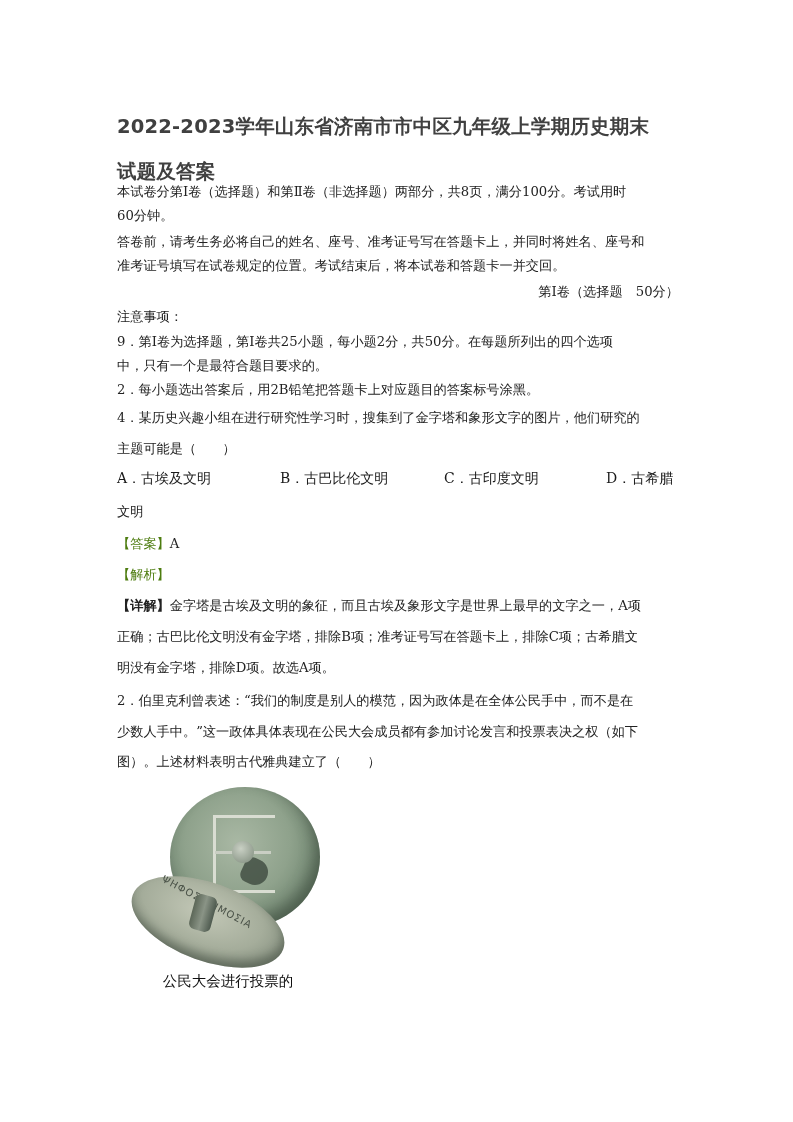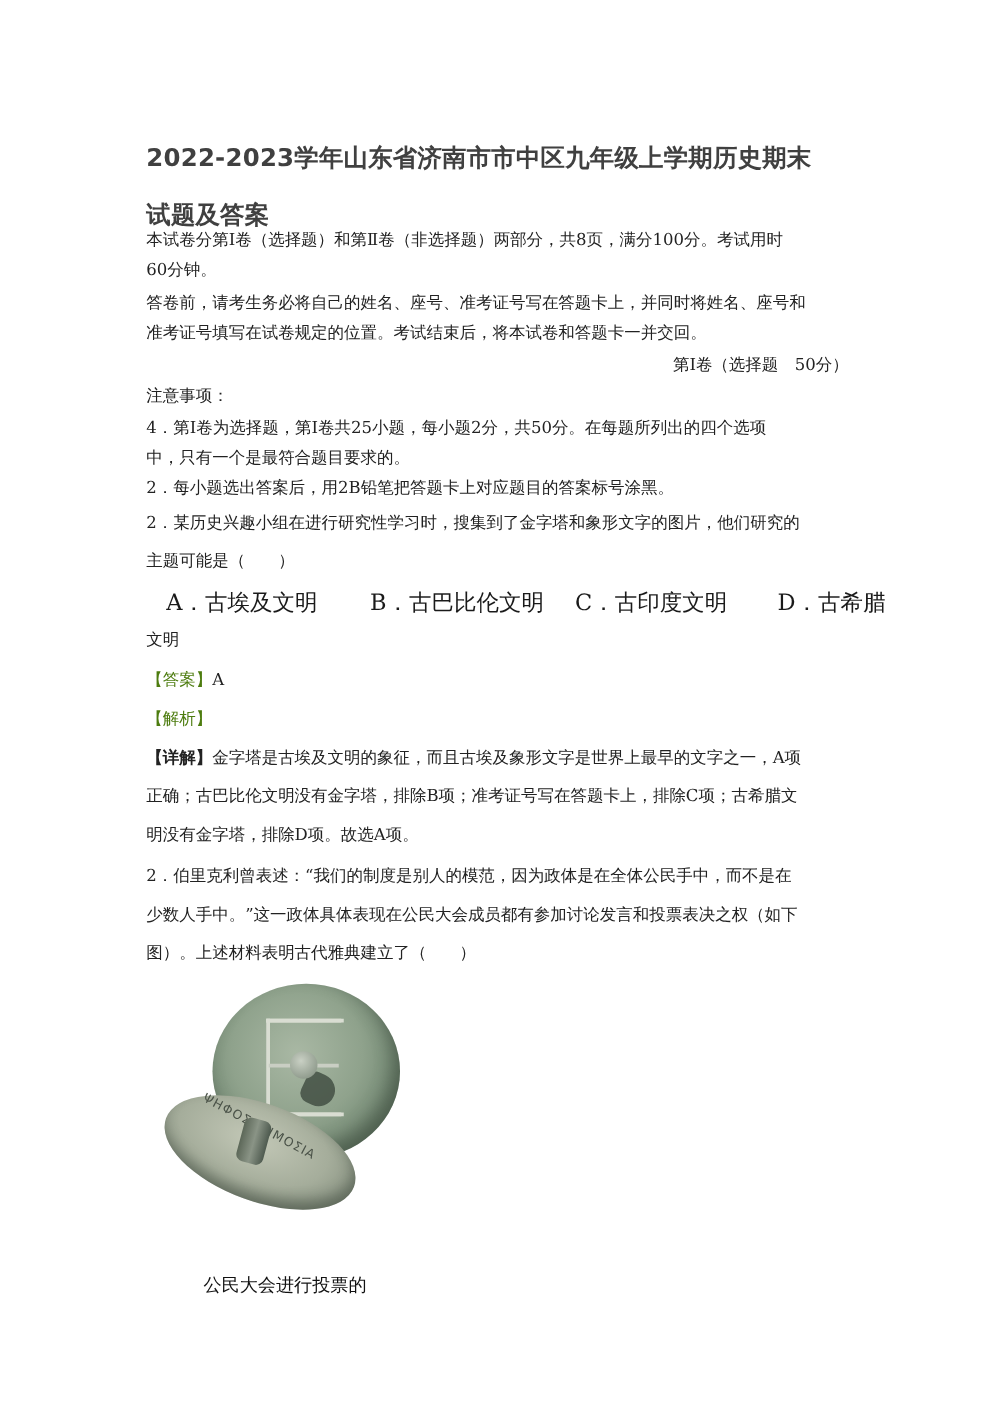--- a/index.html
+++ b/index.html
@@ -5,63 +5,63 @@
   html, body { margin: 0; padding: 0; background: #ffffff; }
   body { width: 793px; height: 1122px; position: relative; overflow: hidden;
          font-family: "DejaVu Serif", "Liberation Serif", serif; color: #1a1a1a; }
   .title { position: absolute; left: 117px; top: 104px; width: 570px;
            font-family: "DejaVu Sans", "Liberation Sans", sans-serif; font-weight: bold;
            font-size: 19.5px; line-height: 45px; letter-spacing: 0.2px; color: #404040; }
   .p { position: absolute; left: 117px; width: 562px; font-size: 13.2px; color: #222; white-space: nowrap; }
   .center { text-align: right; }
   .blue { color: #4d7c0f; }
   .bold { font-weight: bold; text-align: right; }
-  .opts { position: absolute; left: 117px; width: 562px; font-size: 18px; top: 470px; height: 20px; margin-left: 16px; }
+  .opts { position: absolute; left: 117px; width: 562px; font-size: 14px; top: 470px; height: 20px; }
   .opts span { position: absolute; top: 0; white-space: nowrap; }
   .figure { position: absolute; left: 128px; top: 783px; width: 200px; height: 235px; }
   .coin-big { position: absolute; left: 42px; top: 4px; width: 150px; height: 140px; border-radius: 50%;
      background: radial-gradient(ellipse at 45% 40%, #a9b8a4 0%, #8fa28c 45%, #6f8570 75%, #55685a 100%);
      box-shadow: inset -6px -8px 14px rgba(40,50,40,0.45); }
   .e-frame { position: absolute; left: 85px; top: 32px; width: 60px; height: 78px;
      border: 3px solid #d9ddd2; border-right: none; box-sizing: border-box; }
   .e-top { position: absolute; left: 85px; top: 32px; width: 62px; height: 3px; background: #d9ddd2; }
   .e-mid { position: absolute; left: 87px; top: 68px; width: 56px; height: 3px; background: #c9cec3; }
   .e-bot { position: absolute; left: 85px; top: 107px; width: 62px; height: 3px; background: #d9ddd2; }
   .peg { position: absolute; left: 104px; top: 58px; width: 22px; height: 22px; border-radius: 50%;
      background: radial-gradient(circle at 40% 35%, #c9d0c4, #7d8a7b); }
   .shadow1 { position: absolute; left: 114px; top: 76px; width: 26px; height: 26px; background: #3d4a3f; border-radius: 30% 50% 50% 30%; opacity: 0.8; transform: rotate(25deg); }
   .coin-small { position: absolute; left: 0px; top: 100px; width: 160px; height: 78px; border-radius: 50%;
      background: radial-gradient(ellipse at 45% 40%, #c3c8b7 0%, #a5ad9b 50%, #7b8676 85%, #5e6a5d 100%);
      transform: rotate(20deg); box-shadow: inset -4px -6px 10px rgba(40,50,40,0.4); }
   .peg2 { position: absolute; left: 64px; top: 112px; width: 22px; height: 36px; background: linear-gradient(90deg,#5c6758,#8a9486,#4e5a4f); border-radius: 6px; transform: rotate(15deg); }
   .coin-text { position: absolute; left: 18px; top: 118px; width: 130px; height: 50px; transform: rotate(28deg);
      font-family: "DejaVu Sans", sans-serif; font-size: 10px; color: #4a5248; letter-spacing: 1px; }
   .caption { position: absolute; left: 0; top: 187px; width: 200px; text-align: center;
-     font-family: "DejaVu Sans", "Liberation Sans", sans-serif; font-size: 14.5px; line-height: 22px; color: #111; margin-top: 48px; }
+     font-family: "DejaVu Sans", "Liberation Sans", sans-serif; font-size: 14.5px; line-height: 22px; color: #111; }
 </style>
 </head>
 <body>
 
 <div class="title">
   <div>2022-2023学年山东省济南市市中区九年级上学期历史期末</div>
   <div>试题及答案</div>
 </div>
 
 <div class="p" style="top:183px">本试卷分第Ⅰ卷（选择题）和第Ⅱ卷（非选择题）两部分，共8页，满分100分。考试用时</div>
 <div class="p" style="top:207px">60分钟。</div>
 <div class="p" style="top:233px">答卷前，请考生务必将自己的姓名、座号、准考证号写在答题卡上，并同时将姓名、座号和</div>
 <div class="p" style="top:257px">准考证号填写在试卷规定的位置。考试结束后，将本试卷和答题卡一并交回。</div>
 
 <div class="p center" style="top:283px">第Ⅰ卷（选择题　50分）</div>
 <div class="p" style="top:308px">注意事项：</div>
-<div class="p" style="top:333px">4．第Ⅰ卷为选择题，第Ⅰ卷共25小题，每小题2分，共50分。在每题所列出的四个选项</div>
+<div class="p" style="top:333px">9．第Ⅰ卷为选择题，第Ⅰ卷共25小题，每小题2分，共50分。在每题所列出的四个选项</div>
 <div class="p" style="top:357px">中，只有一个是最符合题目要求的。</div>
 <div class="p" style="top:381px">2．每小题选出答案后，用2B铅笔把答题卡上对应题目的答案标号涂黑。</div>
 
-<div class="p" style="top:409px">2．某历史兴趣小组在进行研究性学习时，搜集到了金字塔和象形文字的图片，他们研究的</div>
+<div class="p" style="top:409px">4．某历史兴趣小组在进行研究性学习时，搜集到了金字塔和象形文字的图片，他们研究的</div>
 <div class="p" style="top:440px">主题可能是（　　）</div>
 
 <div class="opts">
   <span style="left:0px">A．古埃及文明</span>
   <span style="left:163px">B．古巴比伦文明</span>
   <span style="left:327px">C．古印度文明</span>
   <span style="left:489px">D．古希腊</span>
 </div>
 <div class="p" style="top:503px">文明</div>
 

